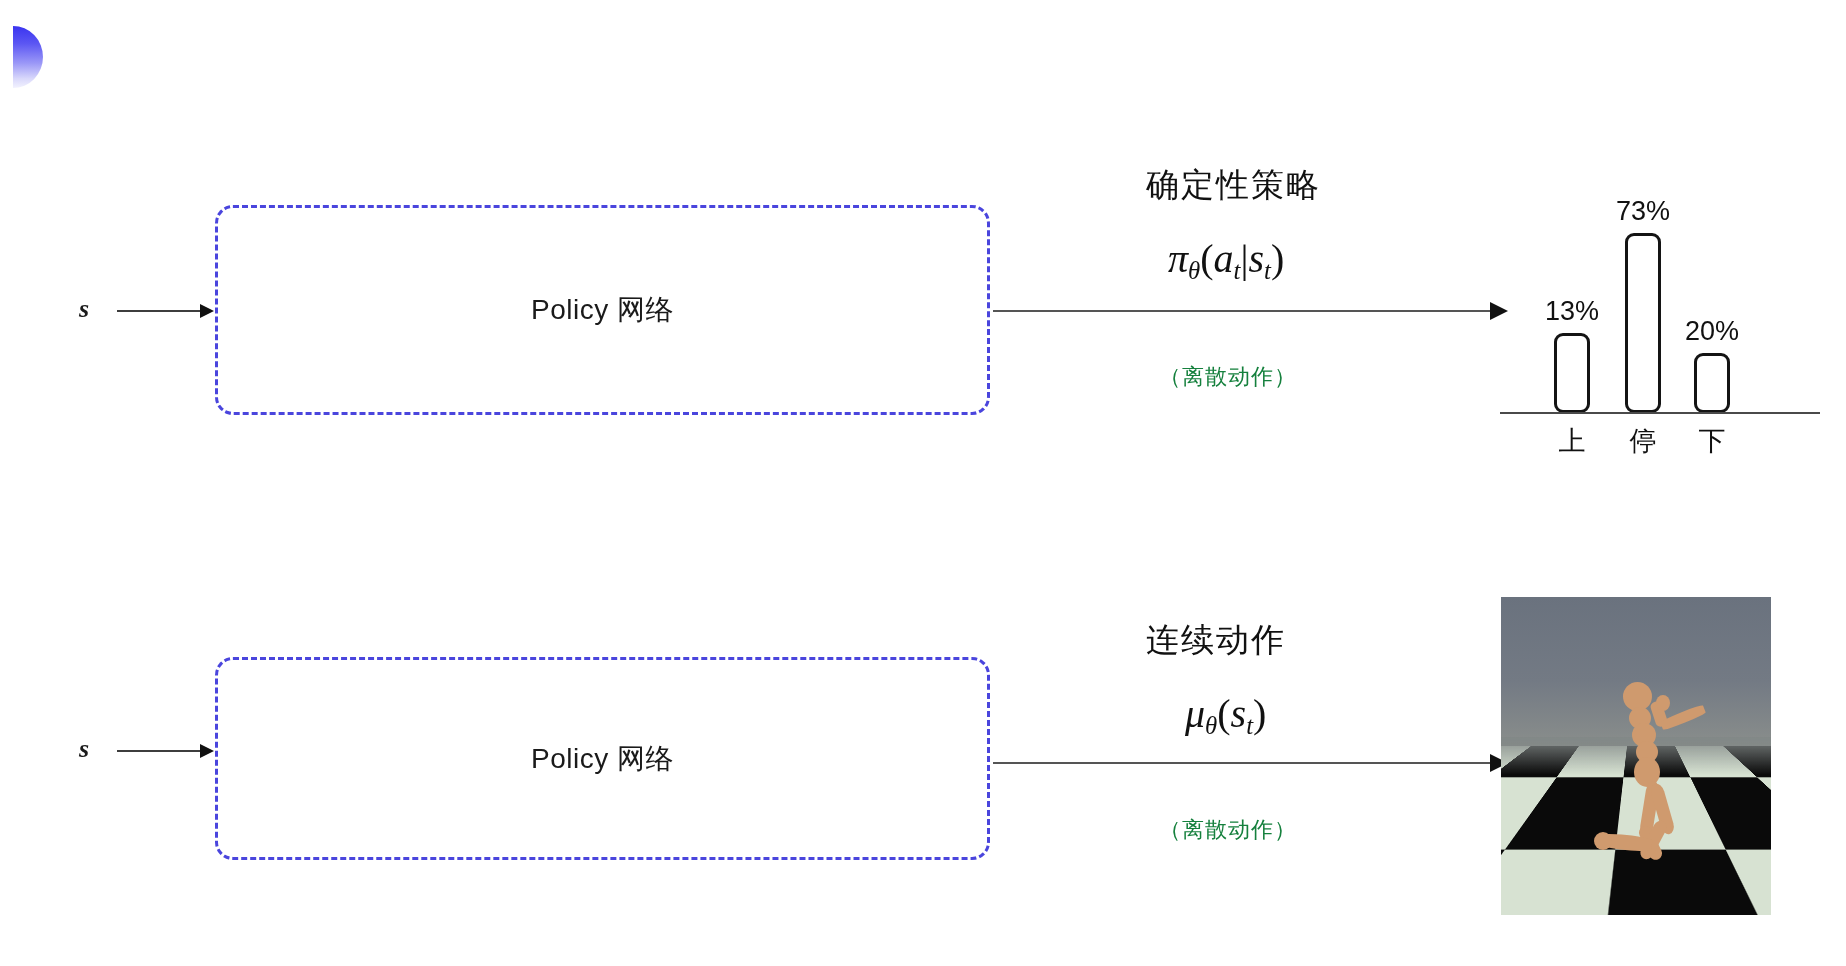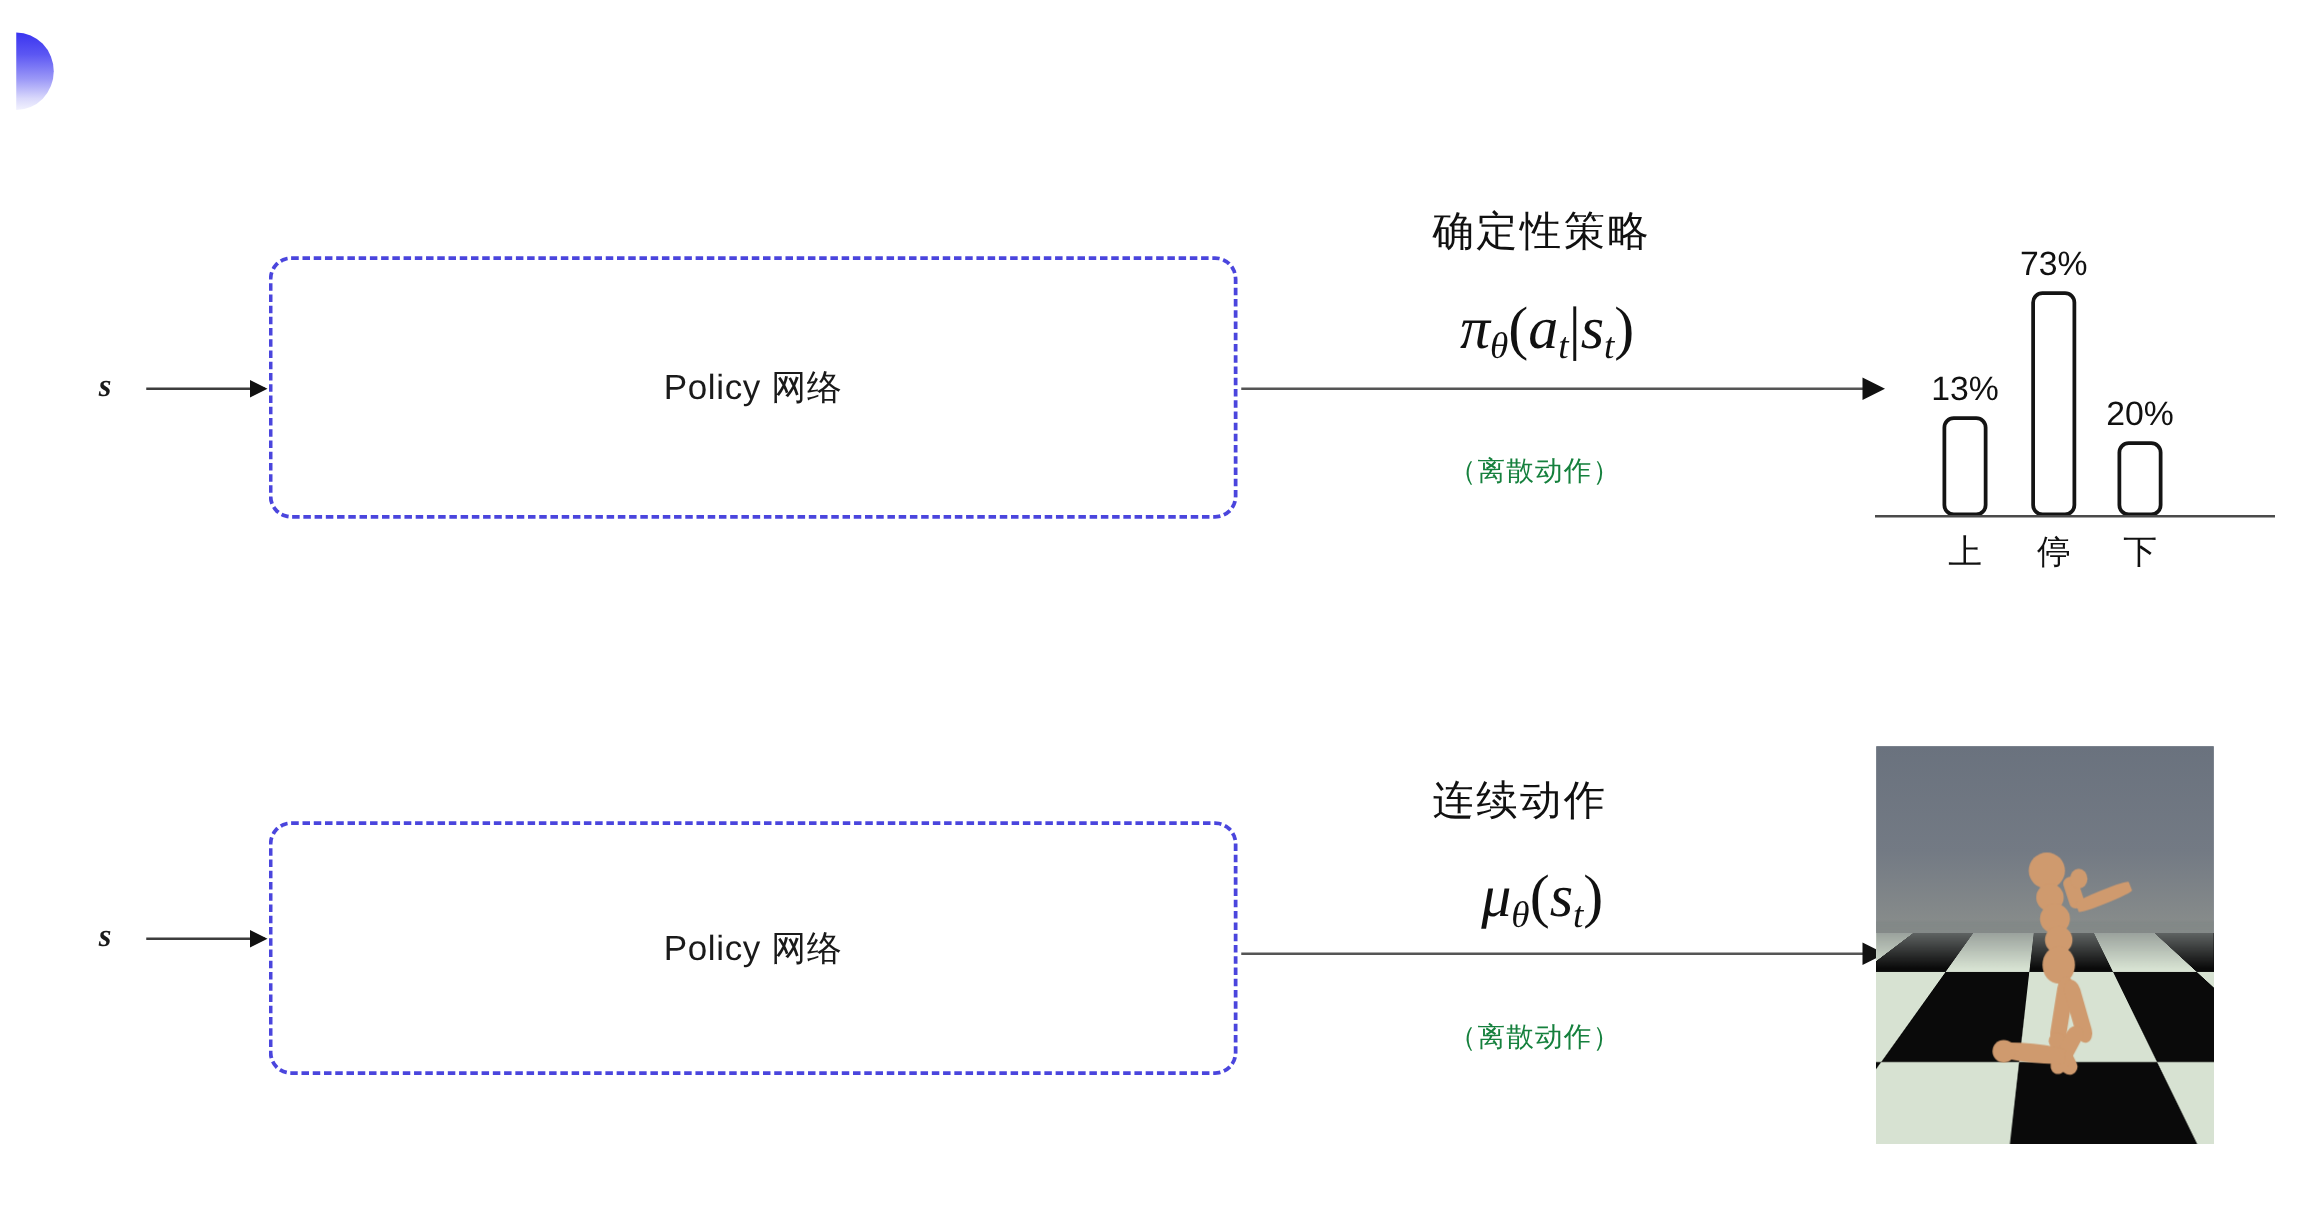--- a/index.html
+++ b/index.html
@@ -99,21 +99,21 @@
     position: absolute;
     font-size: 33px;
     color: #111;
     letter-spacing: 2px;
     white-space: nowrap;
   }
   .policy-formula {
     position: absolute;
     font-family: "Liberation Serif", serif;
     font-style: italic;
-    font-size: 48px;
+    font-size: 40px;
     color: #111;
     white-space: nowrap;
   }
   .policy-formula .sub {
     font-size: 0.62em;
     vertical-align: -0.28em;
   }
   .policy-formula .paren {
     font-style: normal;
   }

